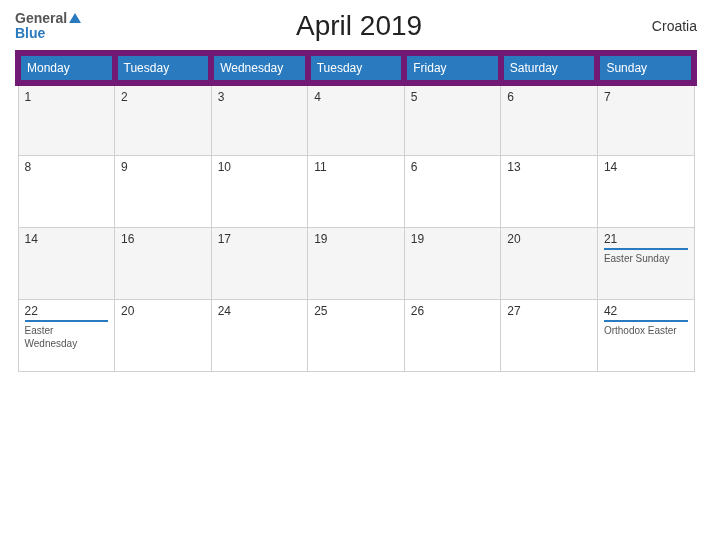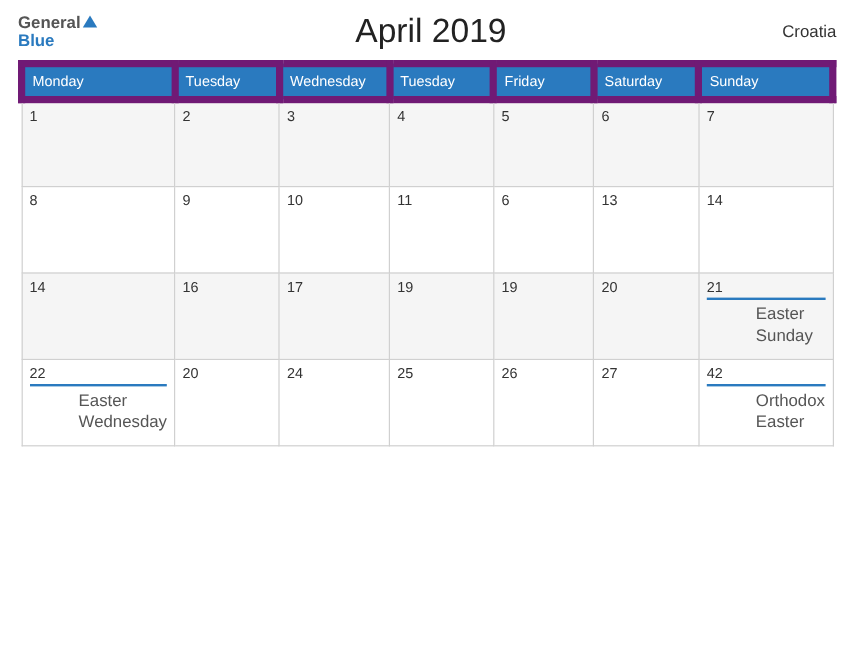--- a/index.html
+++ b/index.html
@@ -83,25 +83,24 @@
       color: #333;
       width: calc(100% / 7);
     }
     .day-number {
       font-size: 12px;
       color: #333;
       display: block;
       margin-bottom: 2px;
     }
     .holiday {
-      font-size: 14px;
+      font-size: 10px;
       color: #555;
       display: block;
       line-height: 1.3;
-      margin-left: 41px;
     }
     .holiday-line {
       border-top: 2px solid #2a7abf;
       margin-bottom: 2px;
     }
     .logo-row {
       display: flex;
       align-items: center;
     }
     .logo-text-general {

